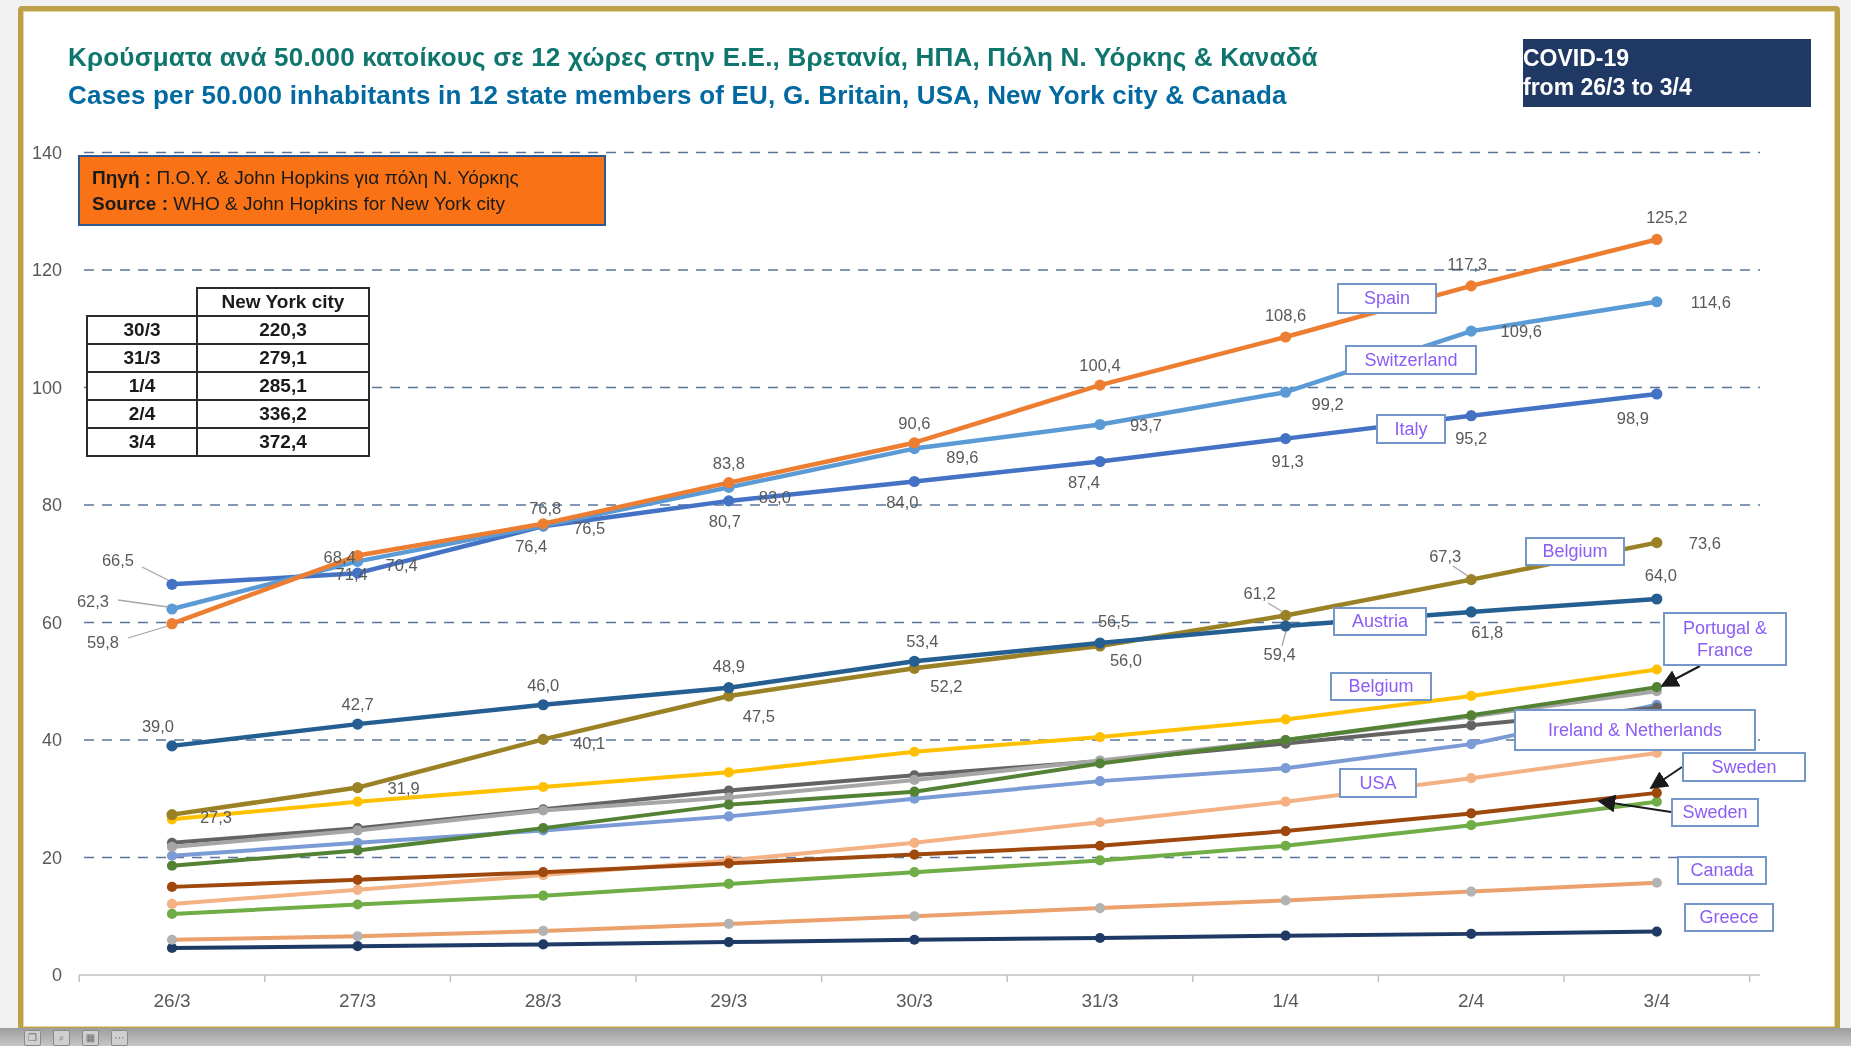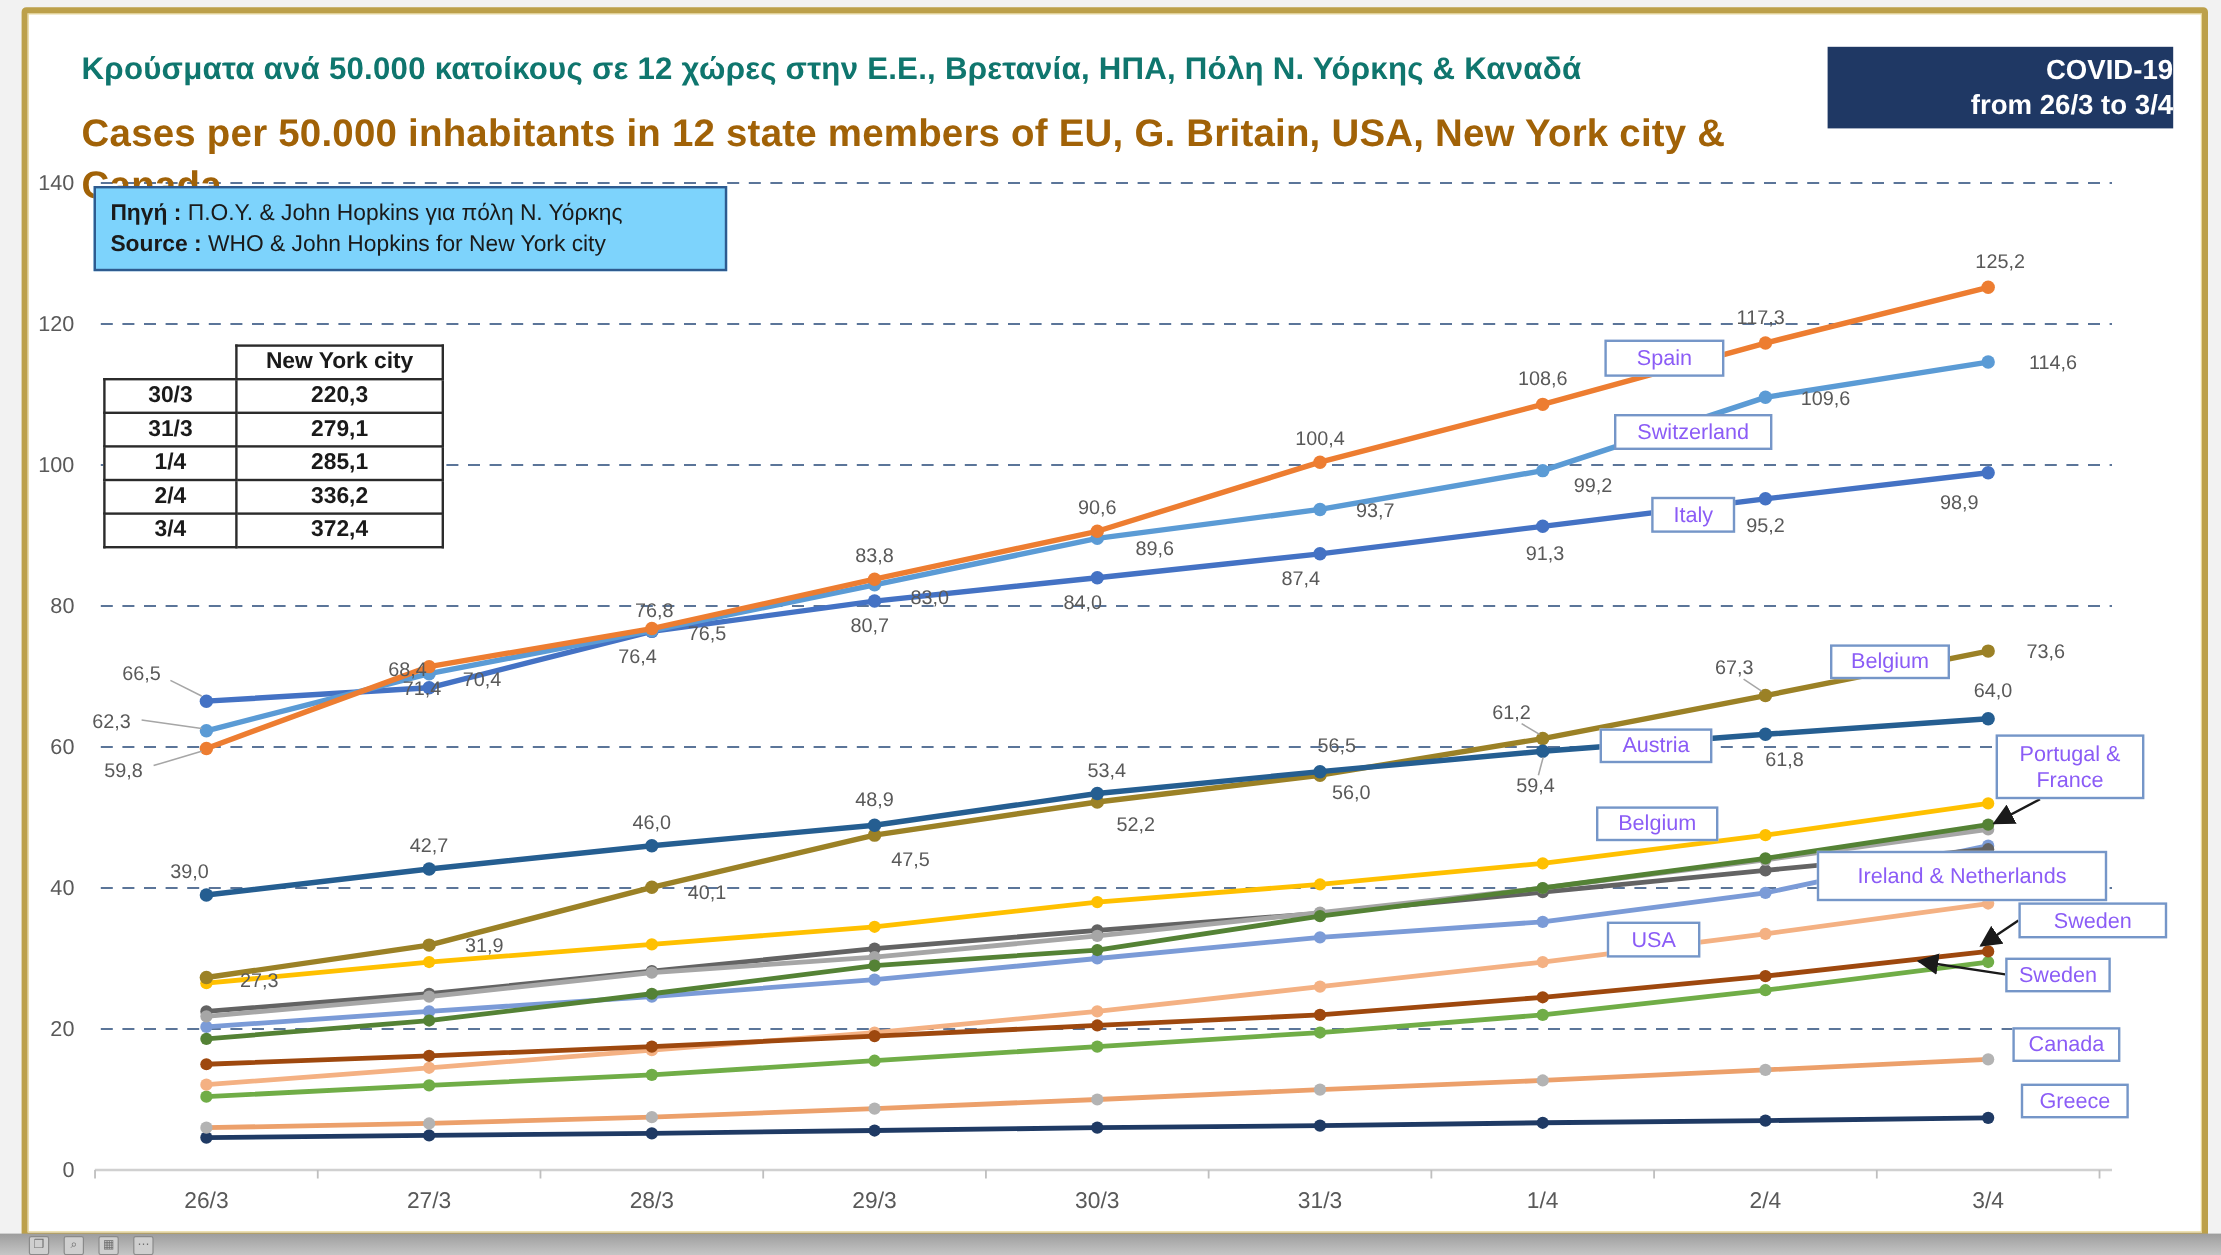--- a/index.html
+++ b/index.html
@@ -1,25 +1,25 @@
 <!DOCTYPE html>
 <html><head>
 <meta charset="utf-8">
 <style>
   html,body{margin:0;padding:0;background:#ffffff;font-family:"Liberation Sans",sans-serif;}
   #stage{position:relative;width:1851px;height:1046px;background:#f2f2f2;overflow:hidden;}
   #slide{position:absolute;left:18px;top:6px;width:1812px;height:1016px;background:#ffffff;
          border:5px solid #BCA04A;border-radius:4px;box-shadow:inset 0 0 0 1px #E8D79A;}
   .titleblock{position:absolute;left:68px;top:40px;width:1450px;line-height:1.32;}
   #title-el{color:#0f766e;font-weight:bold;font-size:26px;letter-spacing:.2px;}
-  #title-en{color:#a16207;font-weight:bold;font-size:32px;letter-spacing:.2px;margin-top:16px;}
+  #title-en{color:#0369a1;font-weight:bold;font-size:26px;letter-spacing:.2px;margin-top:4px;}
   #covid-badge{position:absolute;left:1523px;top:39px;width:288px;height:68px;background:#1F3864;
-    color:#ffffff;font-weight:bold;font-size:23px;text-align:right;display:flex;flex-direction:column;
+    color:#ffffff;font-weight:bold;font-size:23px;text-align:left;display:flex;flex-direction:column;
     justify-content:center;gap:2px;}
-  #source-box{position:absolute;left:78px;top:155px;width:500px;background:#7dd3fc;
+  #source-box{position:absolute;left:78px;top:155px;width:500px;background:#f97316;
     border:2px solid #2E5B8F;padding:8px 12px;font-size:19px;color:#1a1a1a;line-height:1.35;}
   #source-box b{font-weight:bold;}
   
   #nyc-table{position:absolute;left:86px;top:287px;border-collapse:collapse;background:#ffffff;font-size:19px;}
   #nyc-table td{border:2px solid #2b2b2b;padding:2px 10px;text-align:center;font-weight:600;color:#1a1a1a;}
   #nyc-table tr td:first-child{width:88px;}
   #nyc-table tr td:last-child{width:150px;}
   #nyc-table tr.hdr td:first-child{border:none;background:transparent;}
   #nyc-table tr.hdr td:last-child{font-weight:600;}
   

